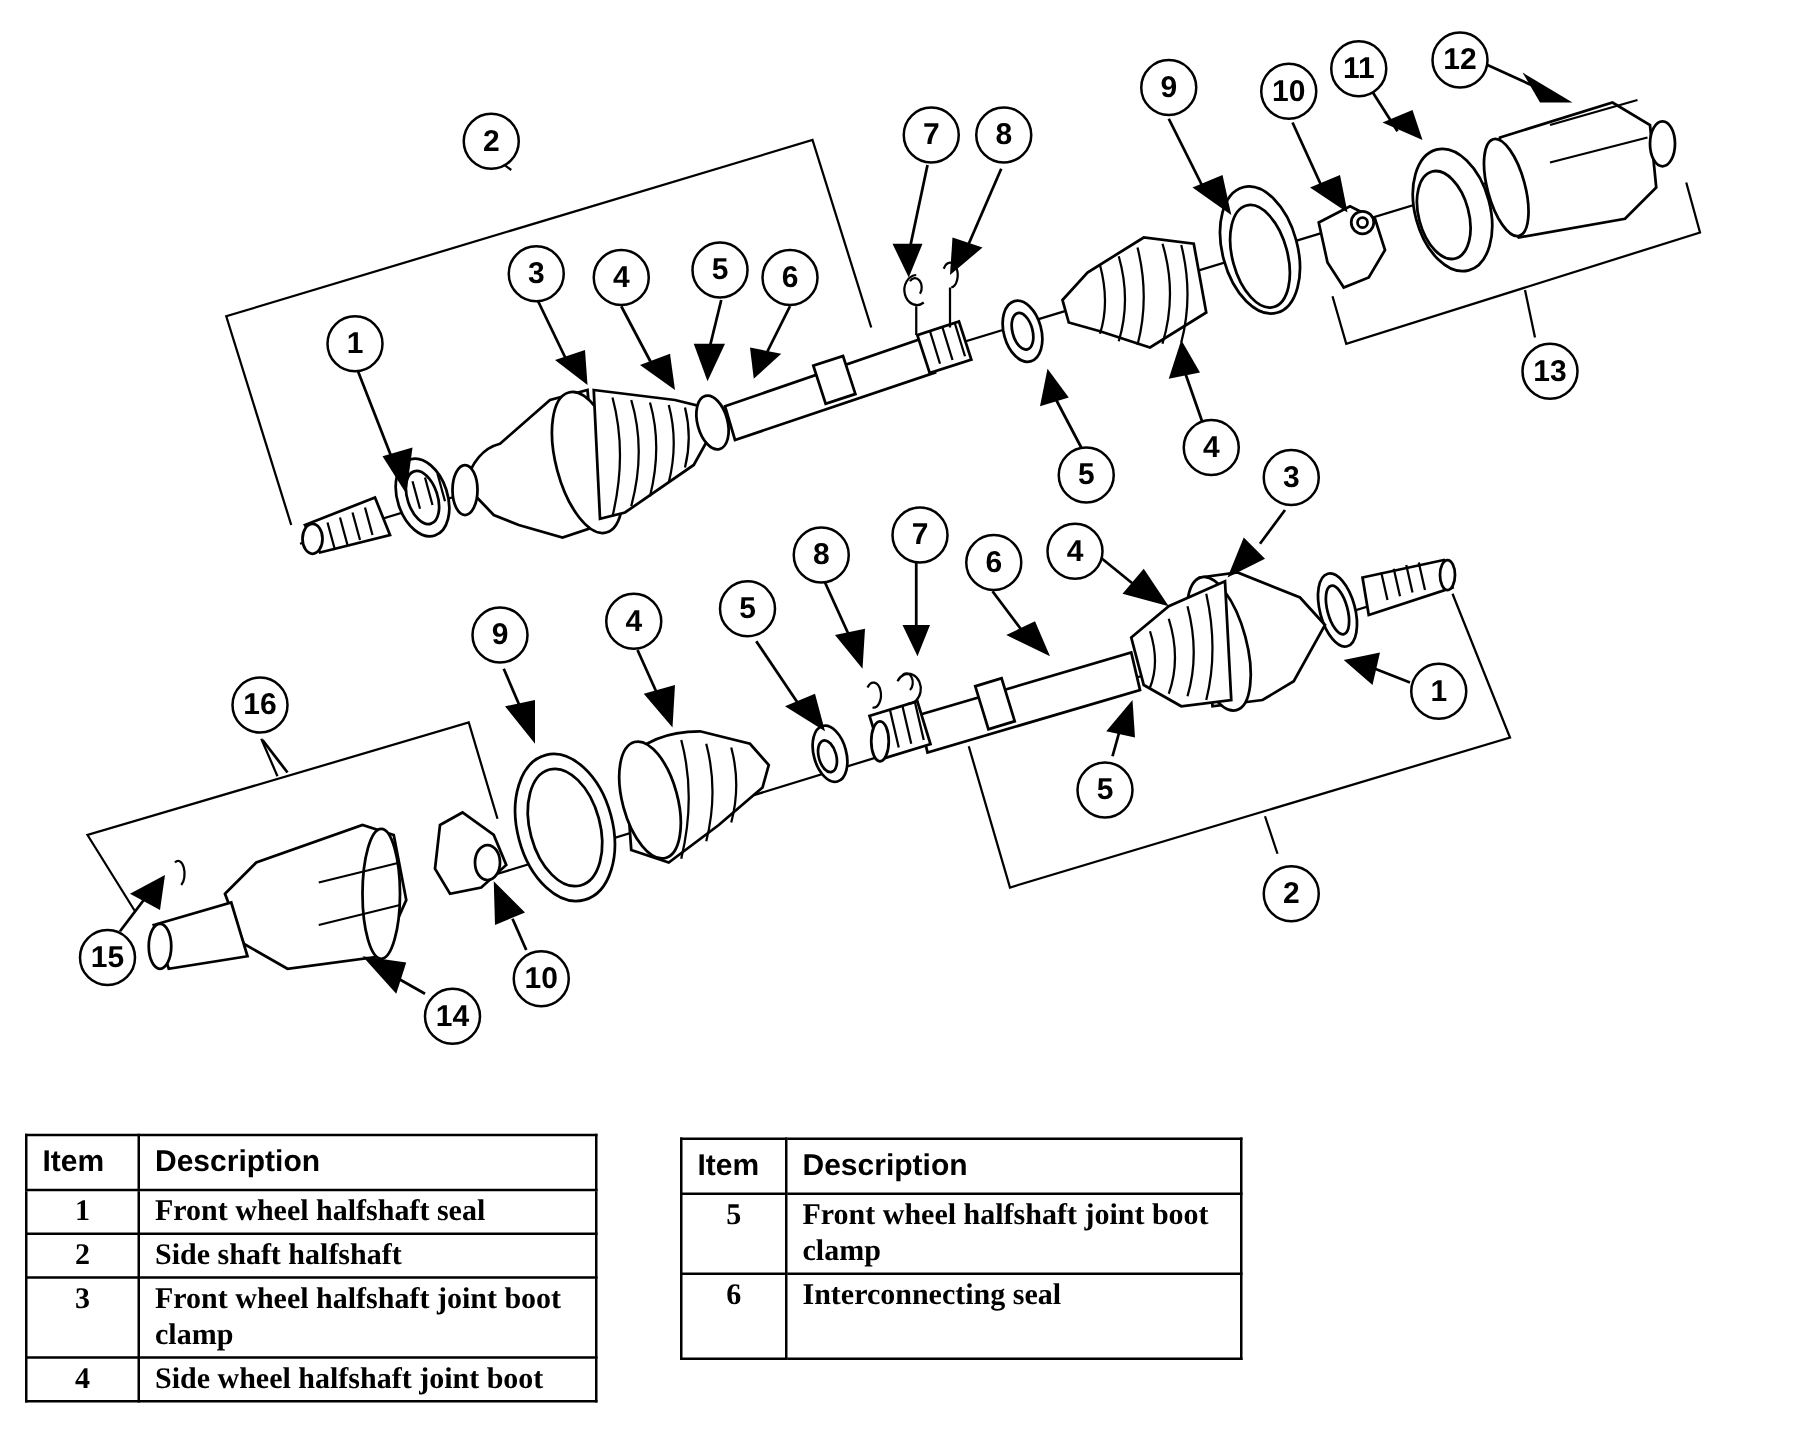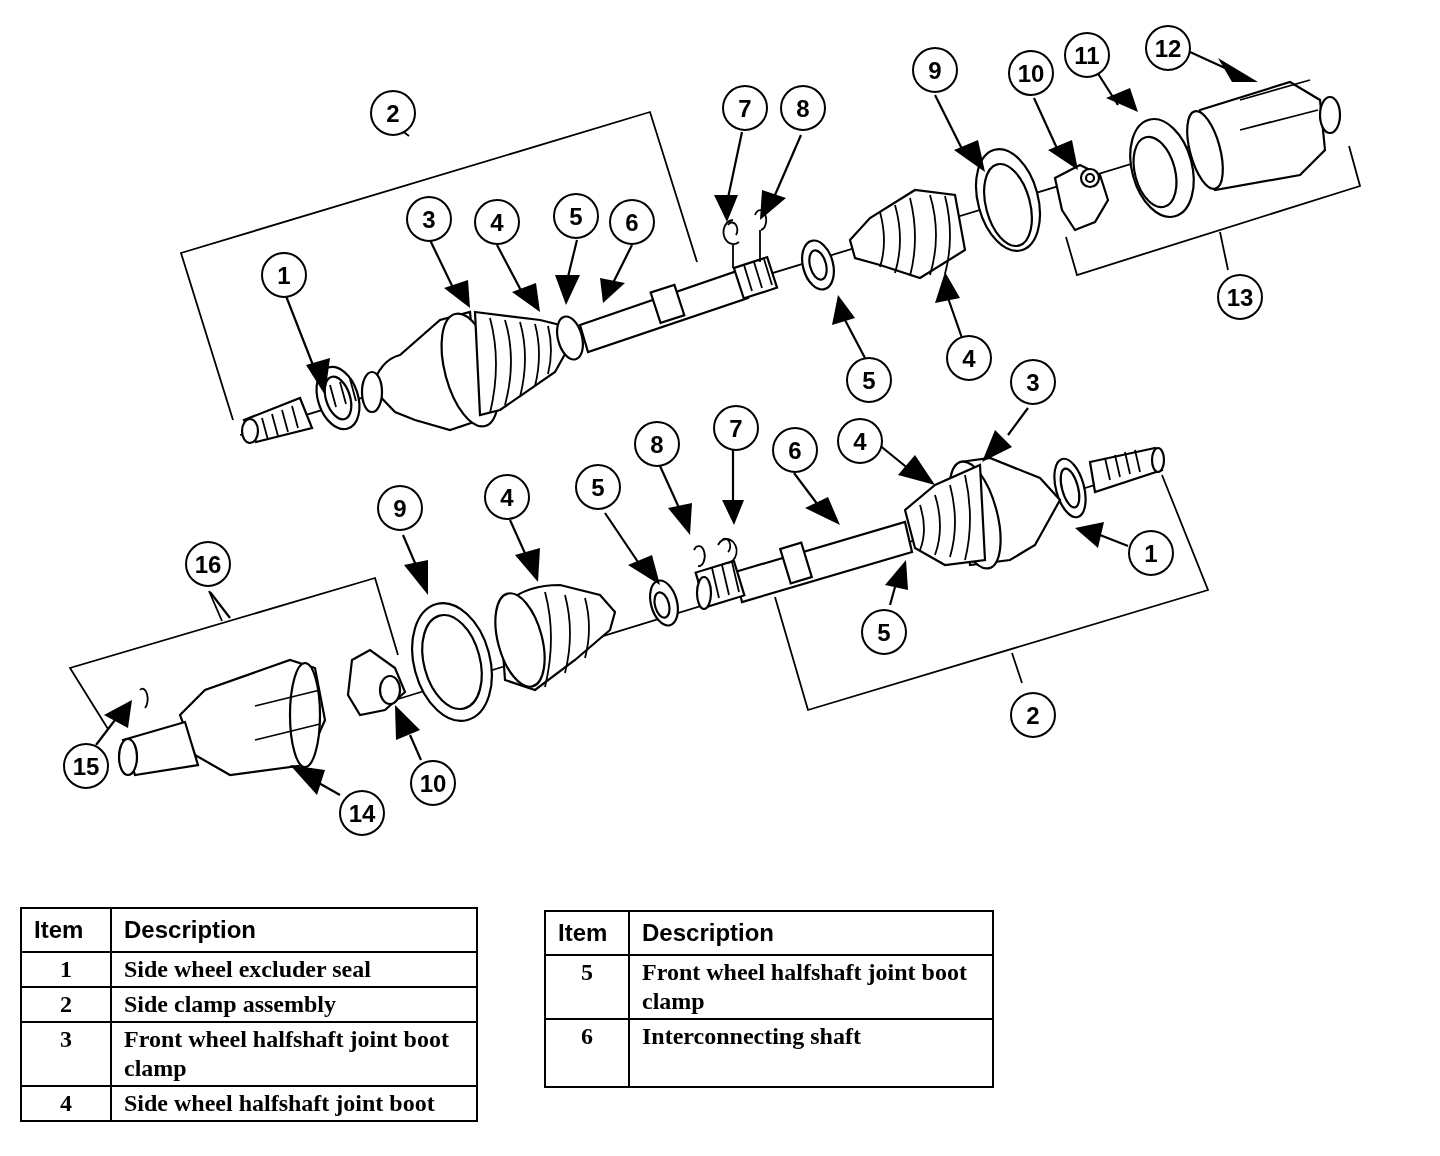--- a/index.html
+++ b/index.html
@@ -356,25 +356,25 @@
 <table id="table-left" class="legend">
   <thead>
     <tr>
       <th>Item</th>
       <th>Description</th>
     </tr>
   </thead>
   <tbody>
     <tr>
       <td class="item">1</td>
-      <td>Side wheel excluder seal</td>
+      <td>Front wheel halfshaft seal</td>
     </tr>
     <tr>
       <td class="item">2</td>
-      <td>Side clamp assembly</td>
+      <td>Side shaft halfshaft</td>
     </tr>
     <tr>
       <td class="item">3</td>
       <td>Front wheel halfshaft joint boot clamp</td>
     </tr>
     <tr>
       <td class="item">4</td>
       <td>Side wheel halfshaft joint boot</td>
     </tr>
   </tbody>
@@ -387,16 +387,16 @@
       <th>Description</th>
     </tr>
   </thead>
   <tbody>
     <tr>
       <td class="item">5</td>
       <td>Front wheel halfshaft joint boot clamp</td>
     </tr>
     <tr style="height:68px;">
       <td class="item">6</td>
-      <td>Interconnecting shaft</td>
+      <td>Interconnecting seal</td>
     </tr>
   </tbody>
 </table>
 
 </body></html>

